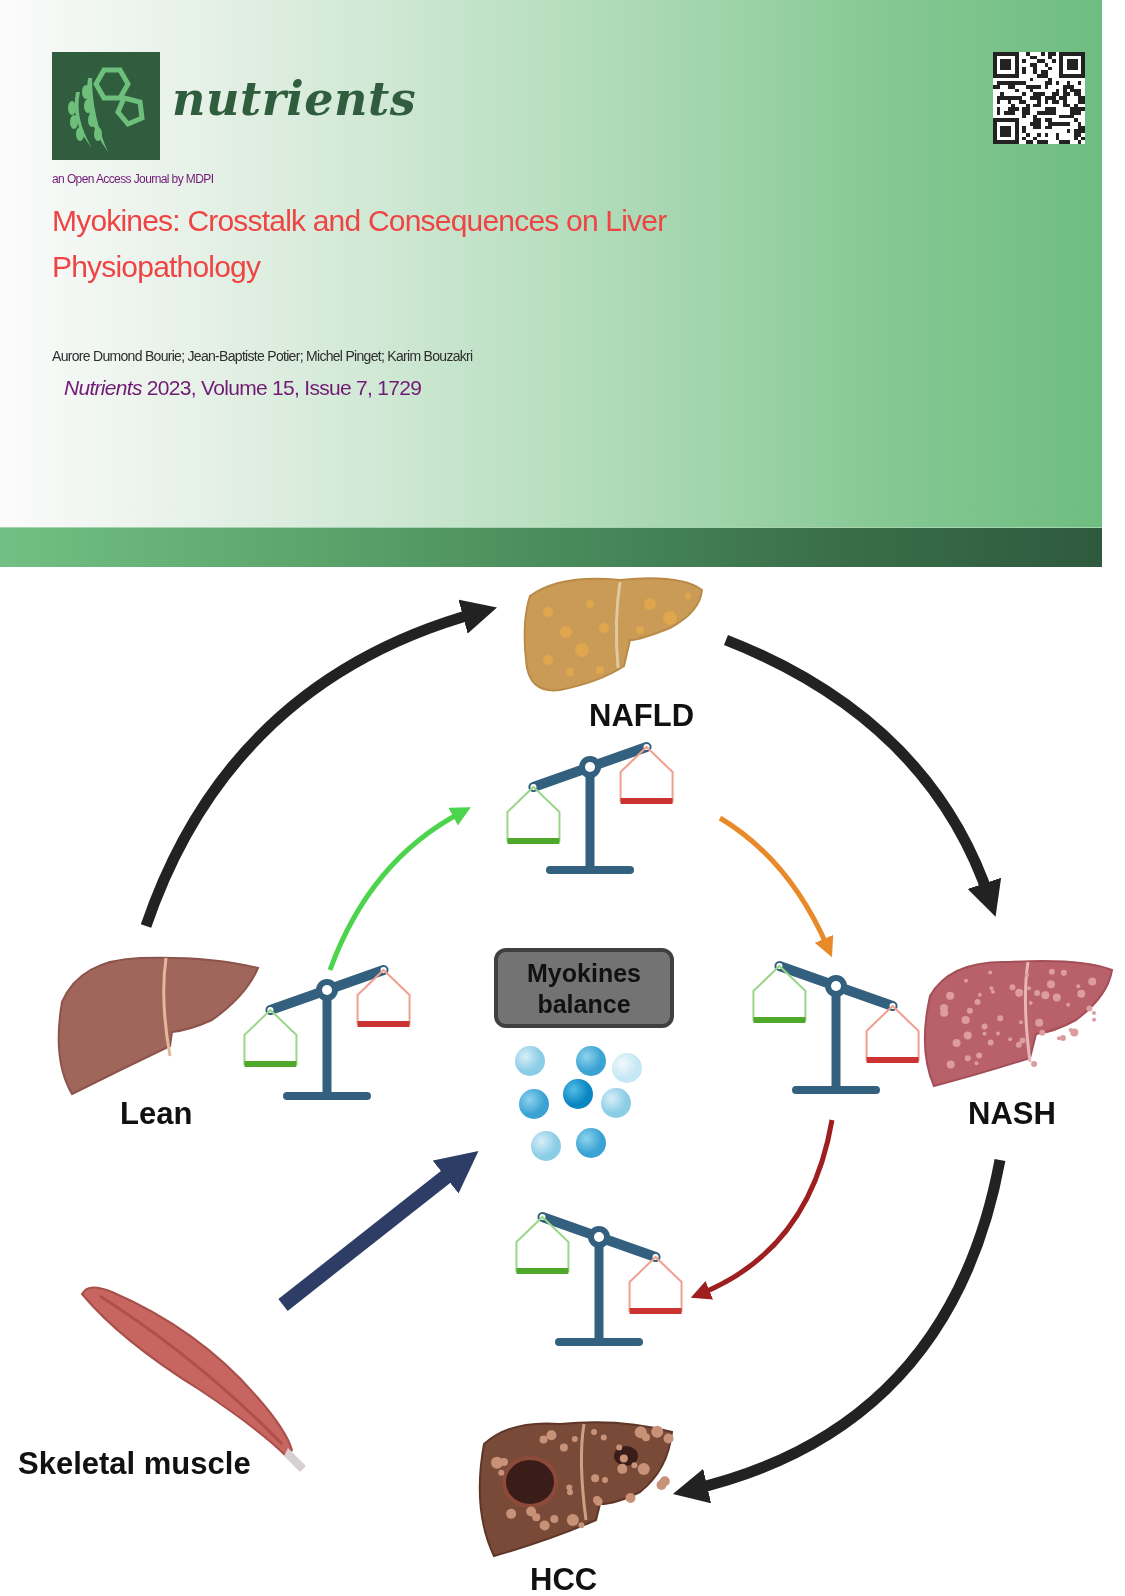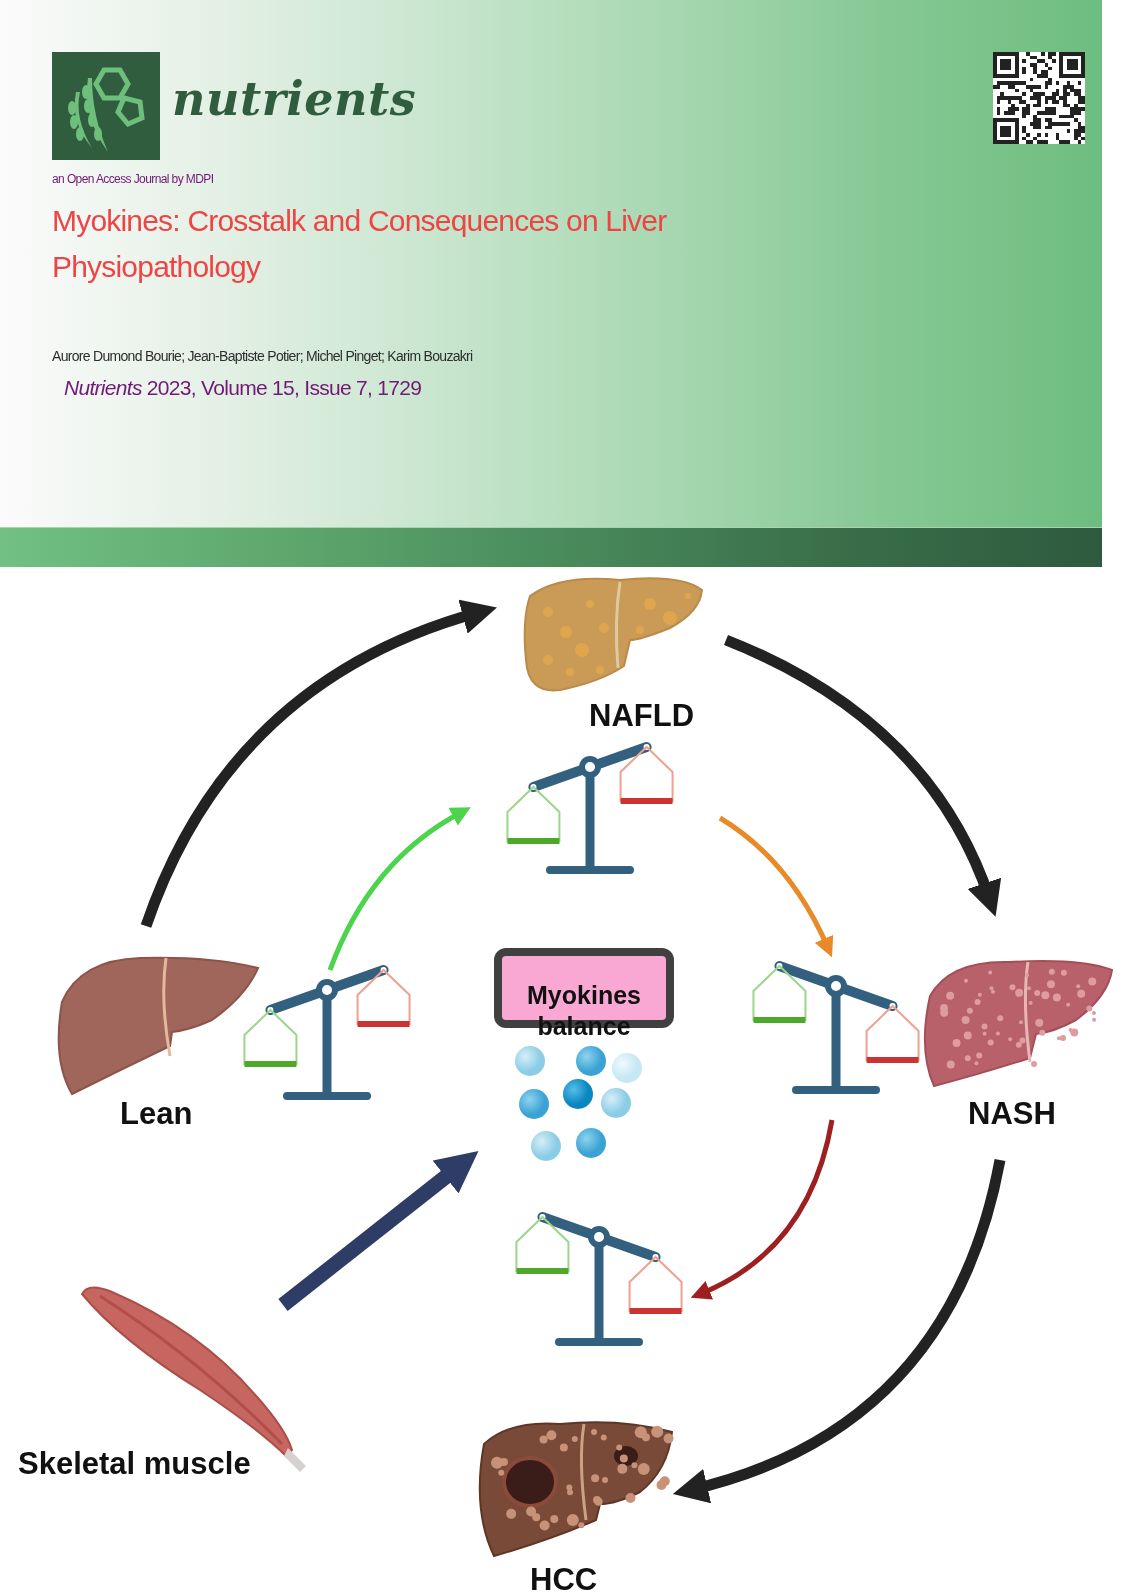--- a/index.html
+++ b/index.html
@@ -13,21 +13,21 @@
   .logo-box { position: absolute; left: 52px; top: 52px; width: 108px; height: 108px; background: #2f5d3e; }
   .logo-word { position: absolute; left: 172px; top: 72px; font-family: "DejaVu Serif", serif; font-style: italic; font-weight: bold; font-size: 46px; color: #2f5d3e; letter-spacing: 0.5px; }
   .tagline { position: absolute; left: 52px; top: 172px; font-size: 12px; color: #701a75; letter-spacing: -0.6px; }
   .title { position: absolute; left: 52px; top: 198px; width: 720px; font-size: 30px; line-height: 46px; color: #ef4444; letter-spacing: -0.8px; }
   .authors { position: absolute; left: 52px; top: 316px; font-size: 14px; color: #2d2d2d; letter-spacing: -0.7px; margin-top: 32px; }
   .citation { position: absolute; left: 52px; top: 376px; font-size: 21px; color: #701a75; letter-spacing: -0.7px; margin-left: 12px; }
   .citation .journal { font-style: italic; }
   .qr { position: absolute; left: 993px; top: 52px; width: 92px; height: 92px; }
   .diagram { position: absolute; left: 0; top: 566px; width: 1125px; height: 1030px; }
   .label { position: absolute; font-weight: bold; color: #111; font-size: 31px; }
-  .myo-box { position: absolute; left: 494px; top: 948px; width: 180px; height: 80px; border: 8px solid #404040; border-radius: 12px; background: #f9a8d4; box-sizing: border-box; text-align: center; font-weight: bold; font-size: 25px; line-height: 31px; padding-top: 24px; color: #111; }
+  .myo-box { position: absolute; left: 494px; top: 948px; width: 180px; height: 80px; border: 4px solid #404040; border-radius: 12px; background: #737373; box-sizing: border-box; text-align: center; font-weight: bold; font-size: 25px; line-height: 31px; padding-top: 6px; color: #111; }
 </style>
 </head>
 <body>
 
 <div class="header"></div>
 <div class="band"></div>
 <div class="right-edge"></div>
 
 <div class="logo-box">
   <svg width="108" height="108" viewBox="0 0 108 108">

